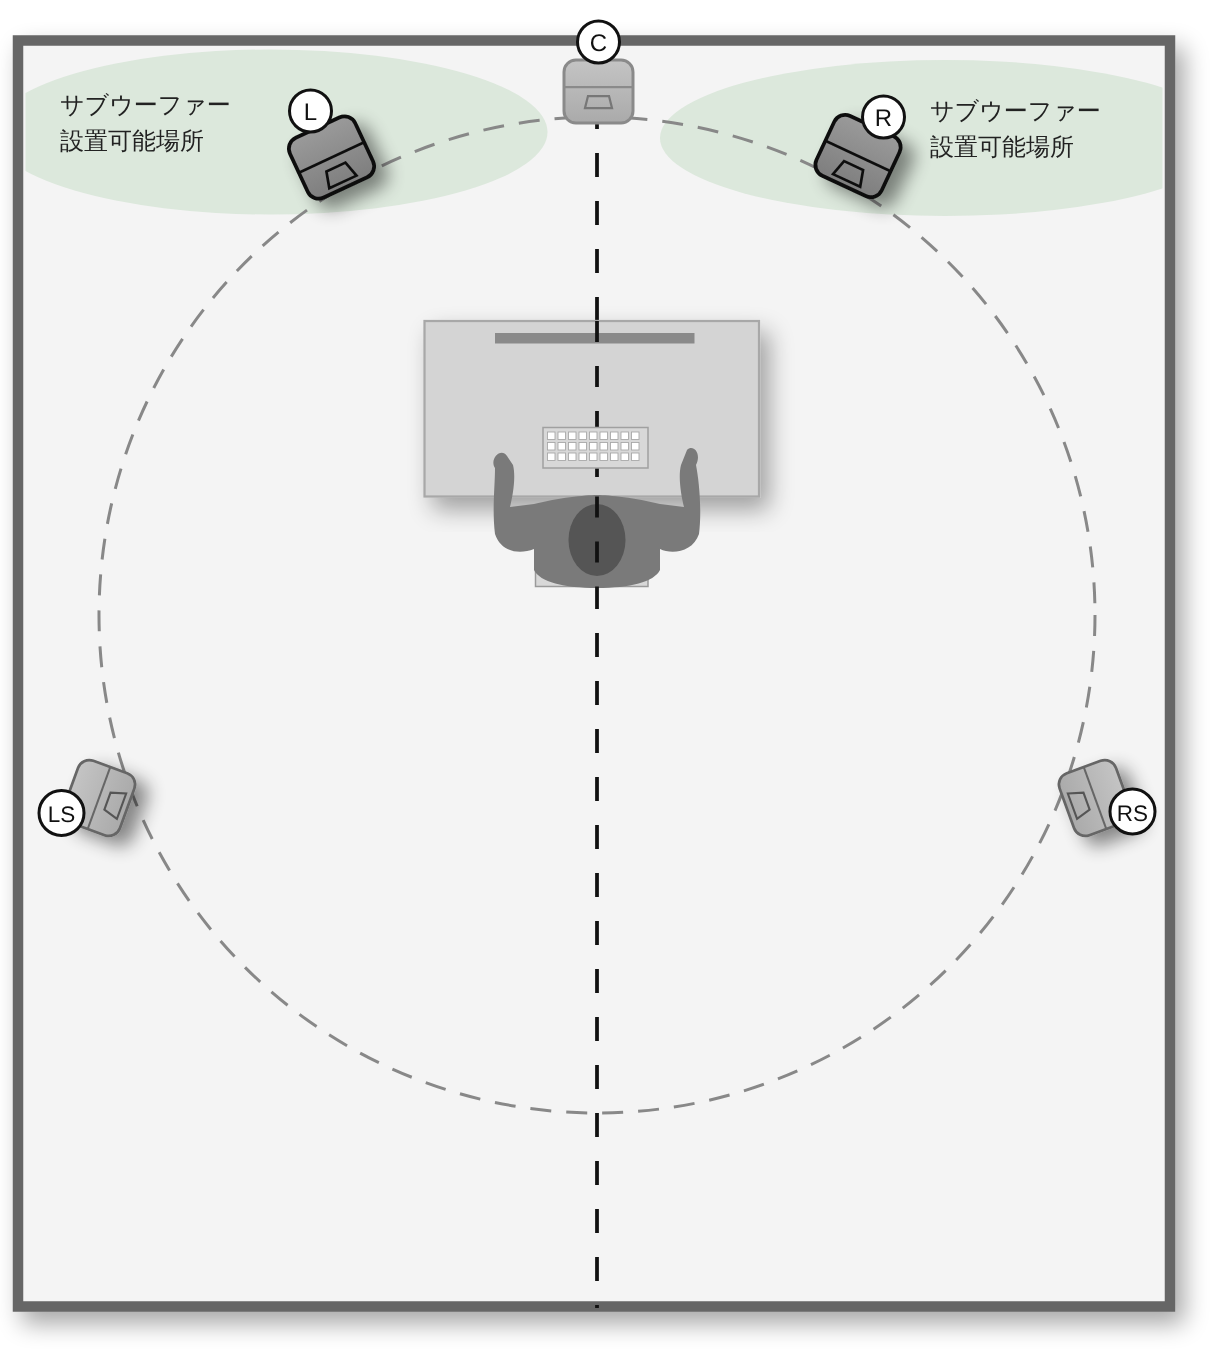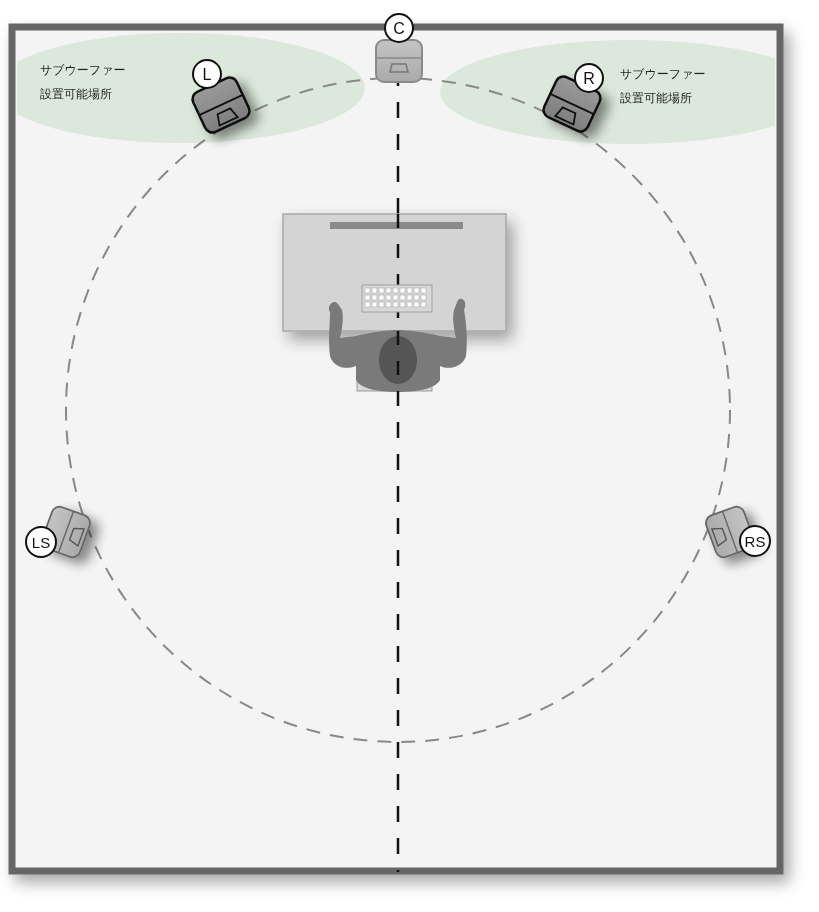--- a/index.html
+++ b/index.html
@@ -1,19 +1,19 @@
 <!DOCTYPE html>
 <html><head>
 <meta charset="utf-8">
 <style>
   html, body { margin:0; padding:0; background:#ffffff; }
   body { width:819px; height:912px; position:relative; overflow:hidden; font-family:"DejaVu Sans","Liberation Sans",sans-serif; }
   .stage { position:absolute; left:0; top:0; width:819px; height:912px; }
   .label-block {
-    position:absolute; font-size:12px; line-height:24px; color:#222;
+    position:absolute; font-size:16px; line-height:24px; color:#222;
     white-space:nowrap;
   }
   .label-block div { display:block; }
   #sub-left { left:40px; top:58px; }
   #sub-right { left:620px; top:62px; }
   svg text { font-family:"Liberation Sans","DejaVu Sans",sans-serif; }
 </style>
 </head>
 <body>
 

